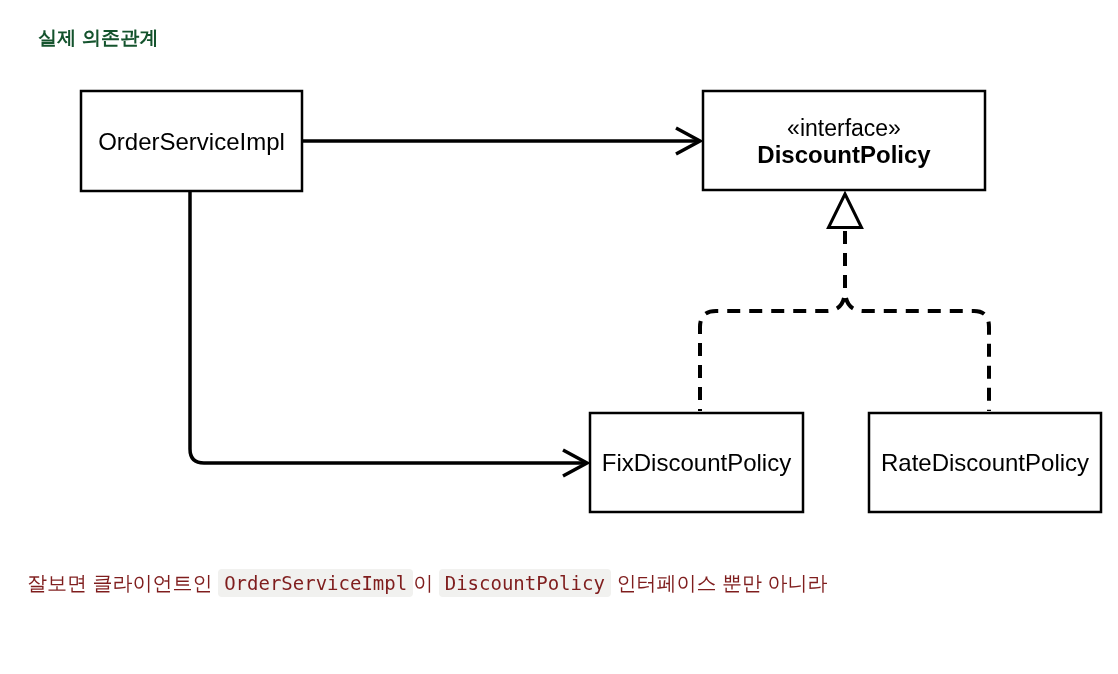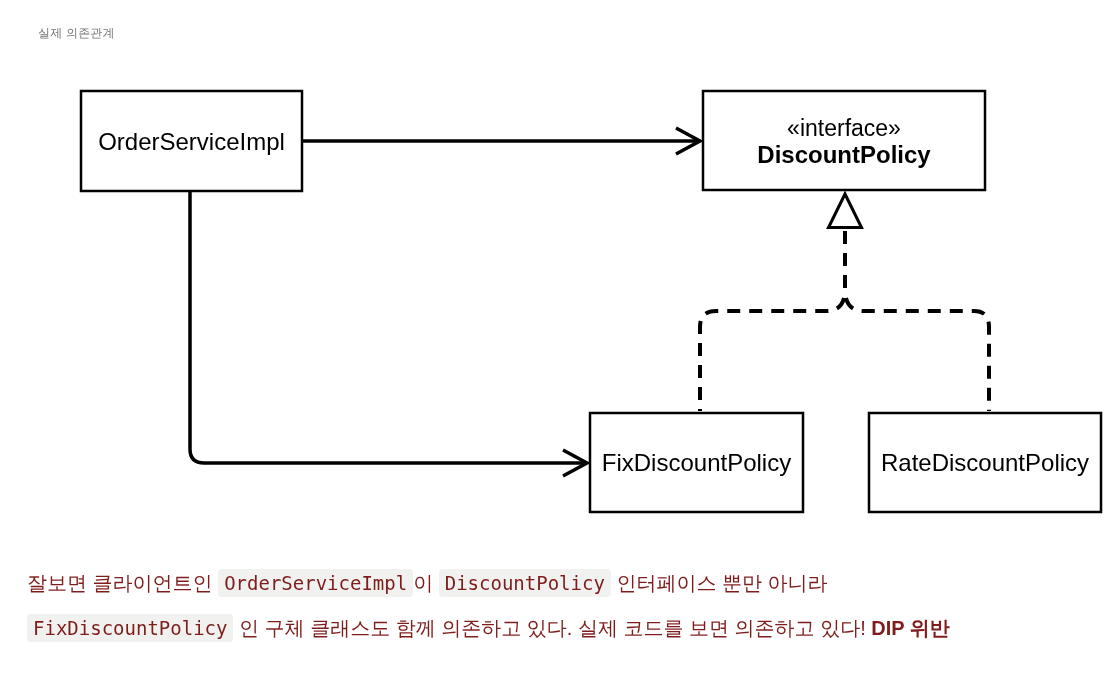--- a/index.html
+++ b/index.html
@@ -10,23 +10,23 @@
     height: 674px;
     background: #ffffff;
     font-family: "Liberation Sans", sans-serif;
     color: #000000;
     overflow: hidden;
   }
   .page-title {
     position: absolute;
     left: 38px;
     top: 25px;
-    font-size: 12px;
-    font-weight: 400;
-    color: #737373;
+    font-size: 19px;
+    font-weight: 700;
+    color: #14532d;
     letter-spacing: 0.2px;
   }
   .diagram-svg {
     position: absolute;
     left: 0;
     top: 0;
   }
   .node-label {
     font-family: "Liberation Sans", sans-serif;
     font-size: 24px;
@@ -100,16 +100,15 @@
 
     <g stroke="#000000" stroke-width="4" fill="none" stroke-dasharray="13 9">
       <path d="M 845 231 L 845 295"></path>
       <path d="M 844 298 Q 841 311 826 311 L 716 311 Q 700 311 700 327 L 700 411"></path>
       <path d="M 846 298 Q 849 311 864 311 L 974 311 Q 989 311 989 327 L 989 411"></path>
     </g>
   </svg>
 
   <div class="paragraph">
     <p><span>잘보면 클라이언트인 </span><span class="code">OrderServiceImpl</span><span>이 </span><span class="code">DiscountPolicy</span><span> 인터페이스 뿐만 아니라</span></p>
-    <p><span class="code">FixDiscountPolicy</span><span> 인 구체 클래스도 함께 의존하고 있다. 실제 코드를 보면 의존하고 있다! </span><span class="bold-text">DIP 위반</span></p>
   </div>
 
 </div>
 
 </body></html>

